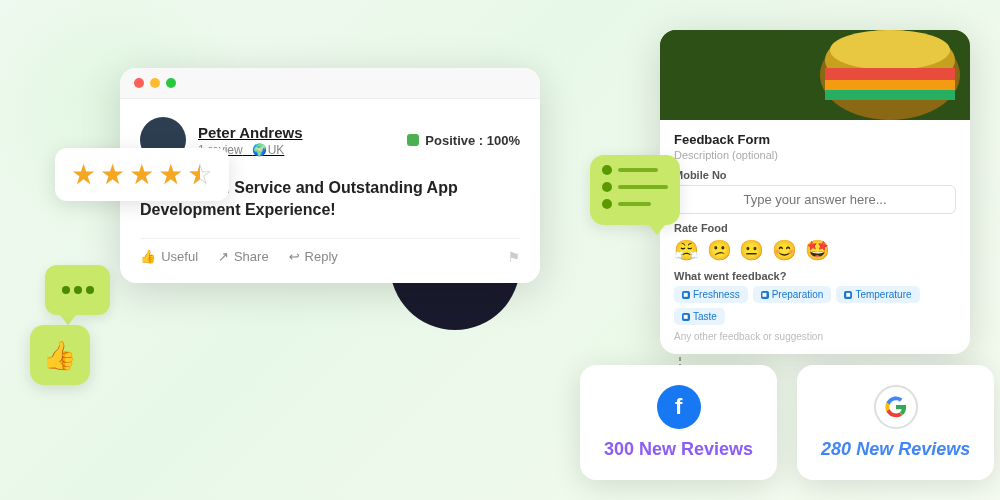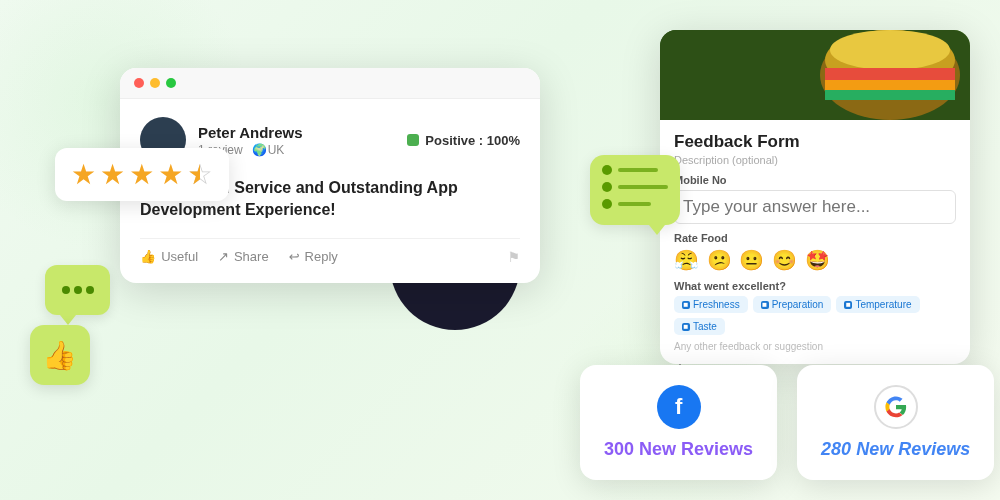--- a/index.html
+++ b/index.html
@@ -135,20 +135,21 @@
     .reviewer-header {
       display: flex;
       align-items: center;
       justify-content: space-between;
       margin-bottom: 14px;
     }
     .reviewer-info {
       display: flex;
       align-items: center;
       gap: 12px;
+      text-decoration: underline;
     }
     .avatar-circle {
       width: 46px; height: 46px;
       background: #2c3e50;
       border-radius: 50%;
       flex-shrink: 0;
     }
     .reviewer-name {
       font-size: 15px;
       font-weight: 700;
@@ -250,44 +251,45 @@
       height: 90px;
       background: linear-gradient(135deg, #2d5a1b 0%, #4a8a2a 30%, #8bc34a 60%, #c8e6c9 100%);
       position: relative;
       overflow: hidden;
     }
 
     .feedback-body {
       padding: 12px 14px;
     }
     .feedback-title {
-      font-size: 17px;
+      font-size: 13px;
       font-weight: 700;
       color: #222;
       margin-bottom: 2px;
     }
     .feedback-desc {
       font-size: 11px;
       color: #aaa;
       margin-bottom: 8px;
     }
     .feedback-label {
       font-size: 11px;
       color: #555;
       margin-bottom: 4px;
       font-weight: 600;
     }
     .feedback-input {
       width: 100%;
       border: 1px solid #e0e0e0;
       border-radius: 6px;
       padding: 6px 8px;
-      font-size: 17px;
+      font-size: 13px;
       color: #bbb;
       margin-bottom: 8px;
+      text-align: center;
     }
     .emoji-row {
       display: flex;
       gap: 8px;
       margin-bottom: 8px;
     }
     .emoji-item {
       font-size: 20px;
     }
     .feedback-options-label {
@@ -526,21 +528,21 @@
     <div class="feedback-label">Mobile No</div>
     <input class="feedback-input" readonly="" placeholder="Type your answer here..." style="">
     <div class="feedback-label">Rate Food</div>
     <div class="emoji-row">
       <span class="emoji-item">😤</span>
       <span class="emoji-item">😕</span>
       <span class="emoji-item">😐</span>
       <span class="emoji-item">😊</span>
       <span class="emoji-item">🤩</span>
     </div>
-    <div class="feedback-options-label">What went excellent?</div>
+    <div class="feedback-options-label">What went feedback?</div>
     <div class="option-chips">
       <div class="option-chip">
         <div class="chip-icon">■</div>
         <span>Freshness</span>
       </div>
       <div class="option-chip">
         <div class="chip-icon">■</div>
         <span>Preparation</span>
       </div>
       <div class="option-chip">

